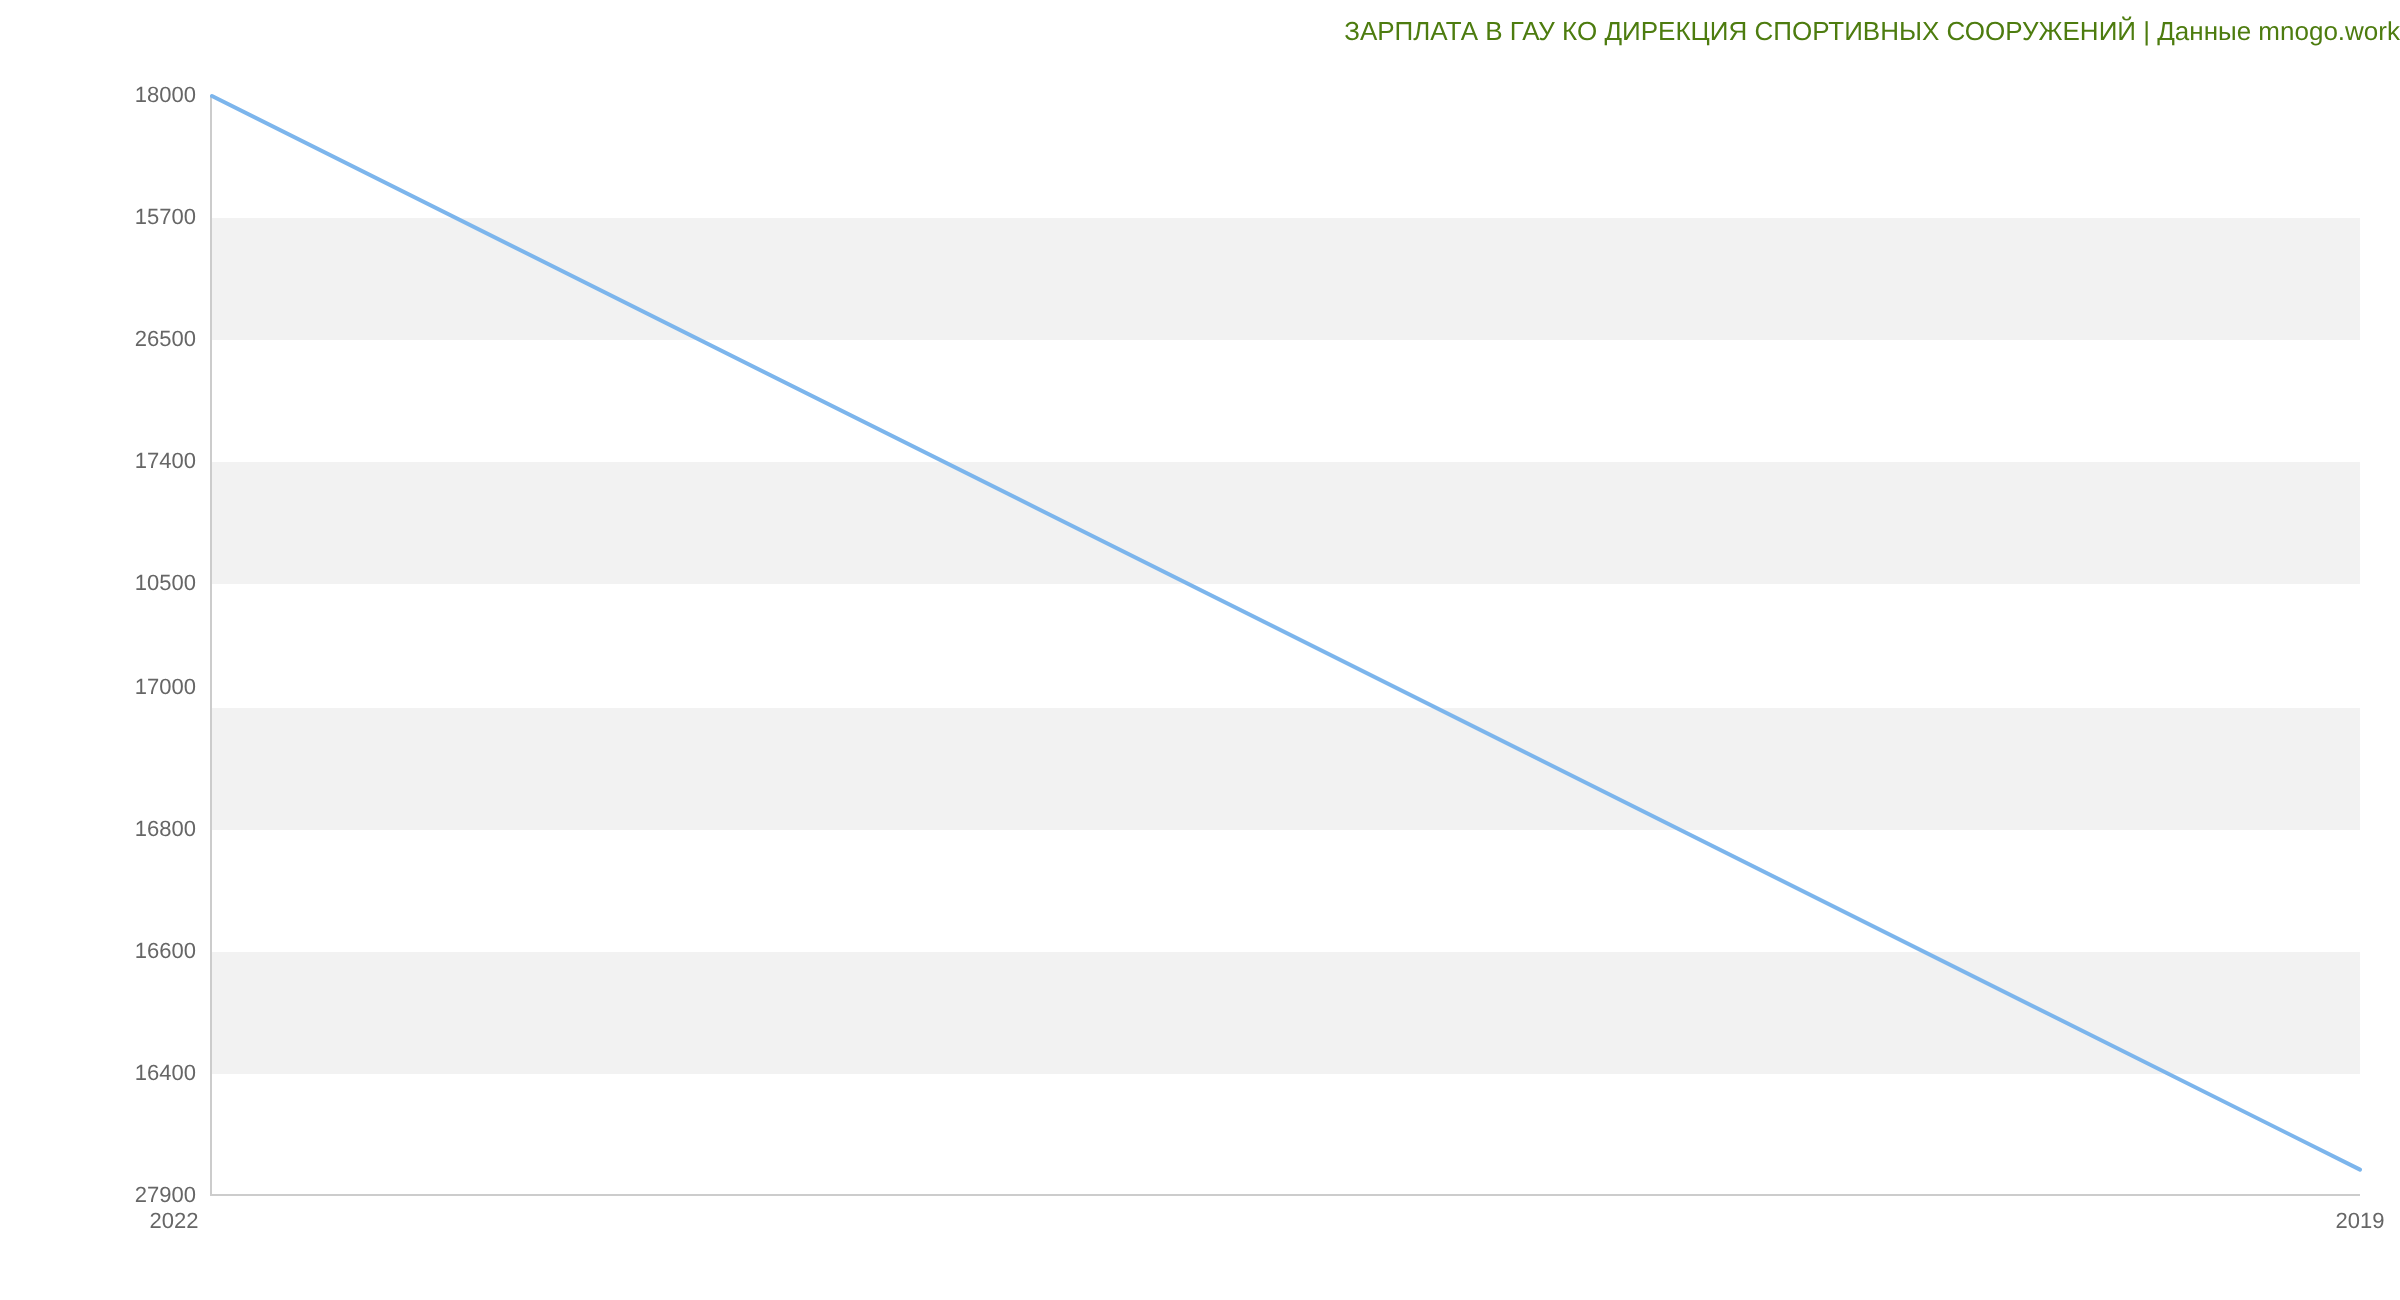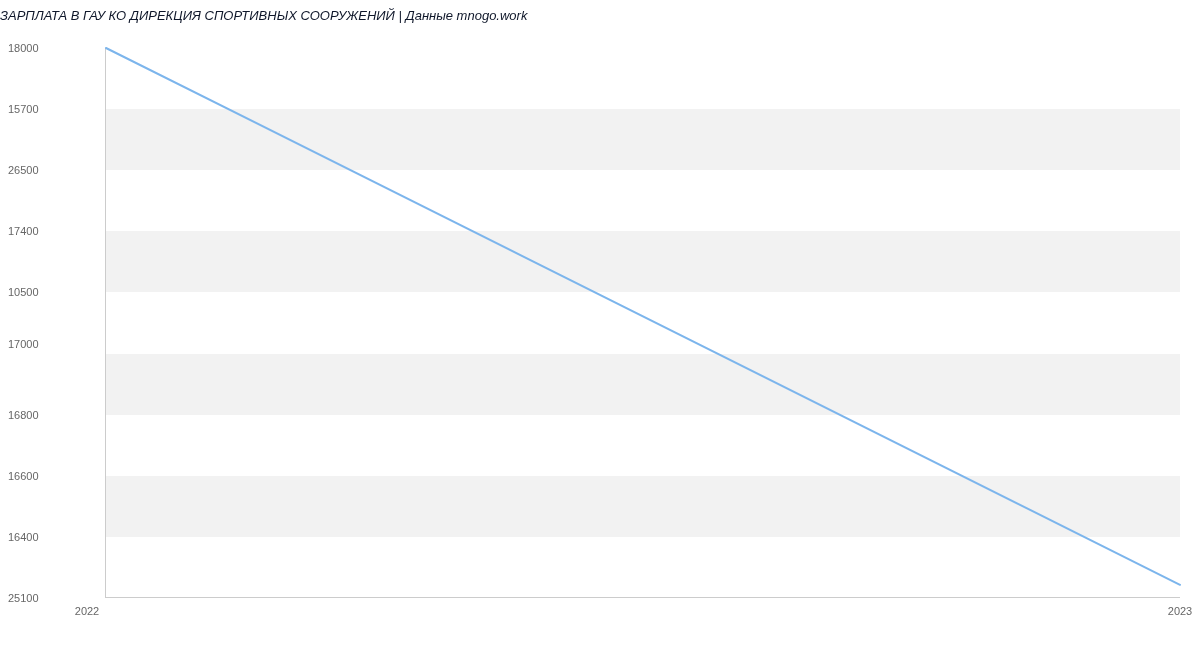--- a/index.html
+++ b/index.html
@@ -14,24 +14,23 @@
   .chart-wrap {
     position: relative;
     width: 1200px;
     height: 650px;
   }
   .title {
     position: absolute;
     top: 8px;
     left: 0;
     right: 0;
-    text-align: left;
+    text-align: right;
     font-size: 13px;
-    color: #0f172a;
-    font-style: italic;
+    color: #4d7c0f;
   }
   .plot-area {
     position: absolute;
     left: 105px;
     top: 48px;
     width: 1075px;
     height: 550px;
     border-left: 1px solid #cccccc;
     border-bottom: 1px solid #cccccc;
     box-sizing: border-box;
@@ -39,21 +38,21 @@
   .band {
     position: absolute;
     left: 0;
     width: 100%;
     background: #f2f2f2;
   }
   .y-tick-label {
     position: absolute;
     right: 1102px; 
     width: 90px;
-    text-align: left;
+    text-align: right;
     font-size: 11px;
     color: #666666;
     transform: translateY(-50%);
   }
   .x-tick-label {
     position: absolute;
     top: 605px;
     font-size: 11px;
     color: #666666;
     transform: translateX(-50%);
@@ -67,33 +66,33 @@
     overflow: visible;
   }
 </style>
 </head>
 <body>
 
 <div class="chart-wrap">
 
   <div class="title">ЗАРПЛАТА В ГАУ КО ДИРЕКЦИЯ СПОРТИВНЫХ СООРУЖЕНИЙ | Данные mnogo.work</div>
 
-  <div class="y-tick-label" style="top:598px">25100</div>
+  <div class="y-tick-label" style="top:598px">27900</div>
   <div class="y-tick-label" style="top:536.89px">16400</div>
   <div class="y-tick-label" style="top:475.78px">16600</div>
   <div class="y-tick-label" style="top:414.67px">16800</div>
   <div class="y-tick-label" style="top:344px">17000</div>
   <div class="y-tick-label" style="top:292.44px">10500</div>
   <div class="y-tick-label" style="top:231.33px">17400</div>
   <div class="y-tick-label" style="top:170.22px">26500</div>
   <div class="y-tick-label" style="top:109.11px">15700</div>
   <div class="y-tick-label" style="top:48px">18000</div>
 
   <div class="x-tick-label" style="left:87px">2022</div>
-  <div class="x-tick-label" style="left:1180px">2023</div>
+  <div class="x-tick-label" style="left:1180px">2019</div>
 
   <div class="plot-area">
 
     <div class="band" style="top:61.11px;height:61.11px"></div>
     <div class="band" style="top:183.33px;height:61.11px"></div>
     <div class="band" style="top:305.56px;height:61.11px"></div>
     <div class="band" style="top:427.78px;height:61.11px"></div>
 
     <svg class="data-line" viewBox="0 0 1075 550" preserveAspectRatio="none">
       <path id="series-path" d="M0.00 0.00 L1075.00 537.78" fill="none" stroke-width="2" stroke-linejoin="round" stroke-linecap="round" stroke="#7cb5ec"></path>

